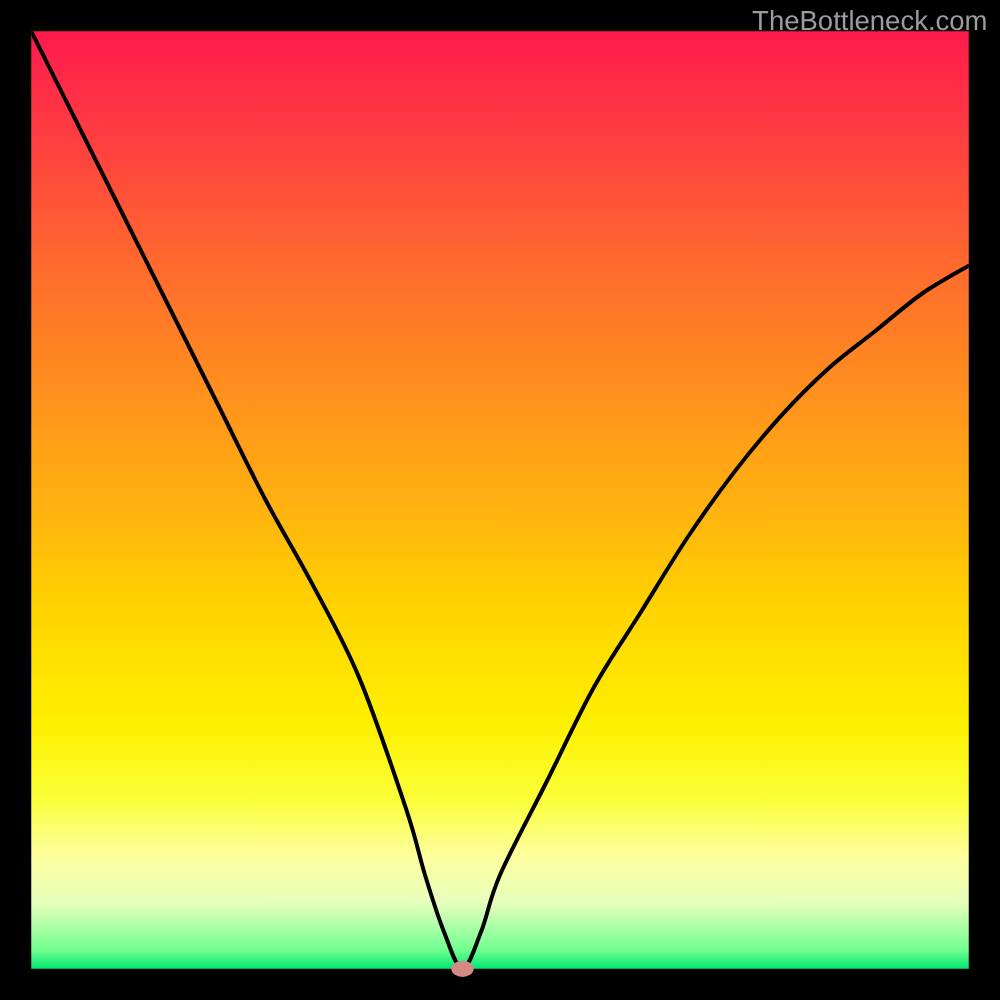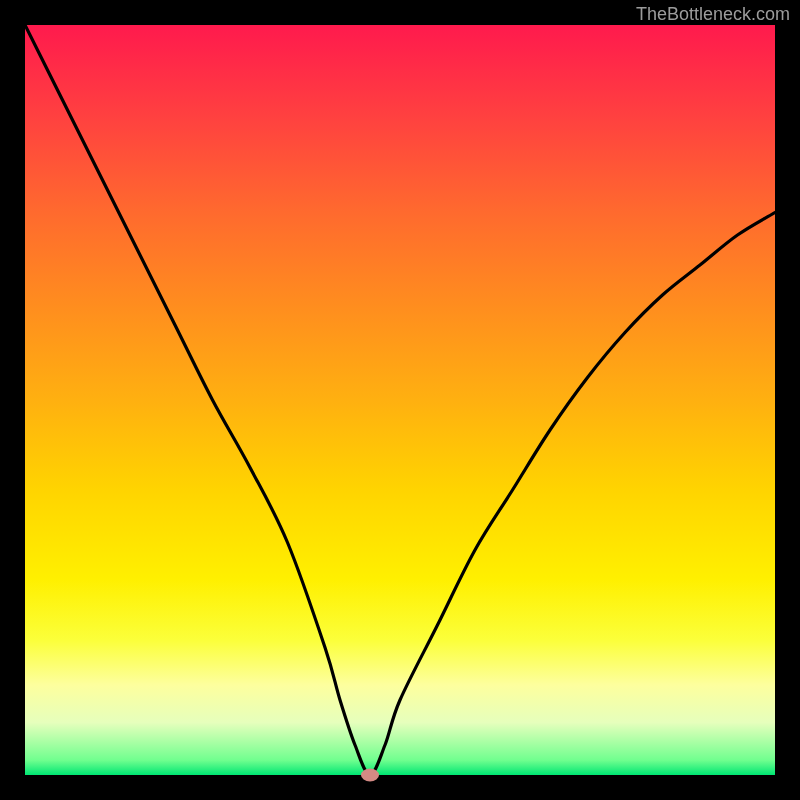--- a/index.html
+++ b/index.html
@@ -52,21 +52,21 @@
     height: 13px;
     background: #d48a84;
     border-radius: 50%;
     transform: translate(-50%, -50%);
   }
   .watermark {
     position: absolute;
     top: 4px;
     right: 10px;
     color: #9c9c9c;
-    font-size: 18px;
+    font-size: 22px;
     font-weight: 500;
     user-select: none;
   }
 </style>
 </head>
 <body>
 
 <div class="frame">
 
   <div class="plot-area">

